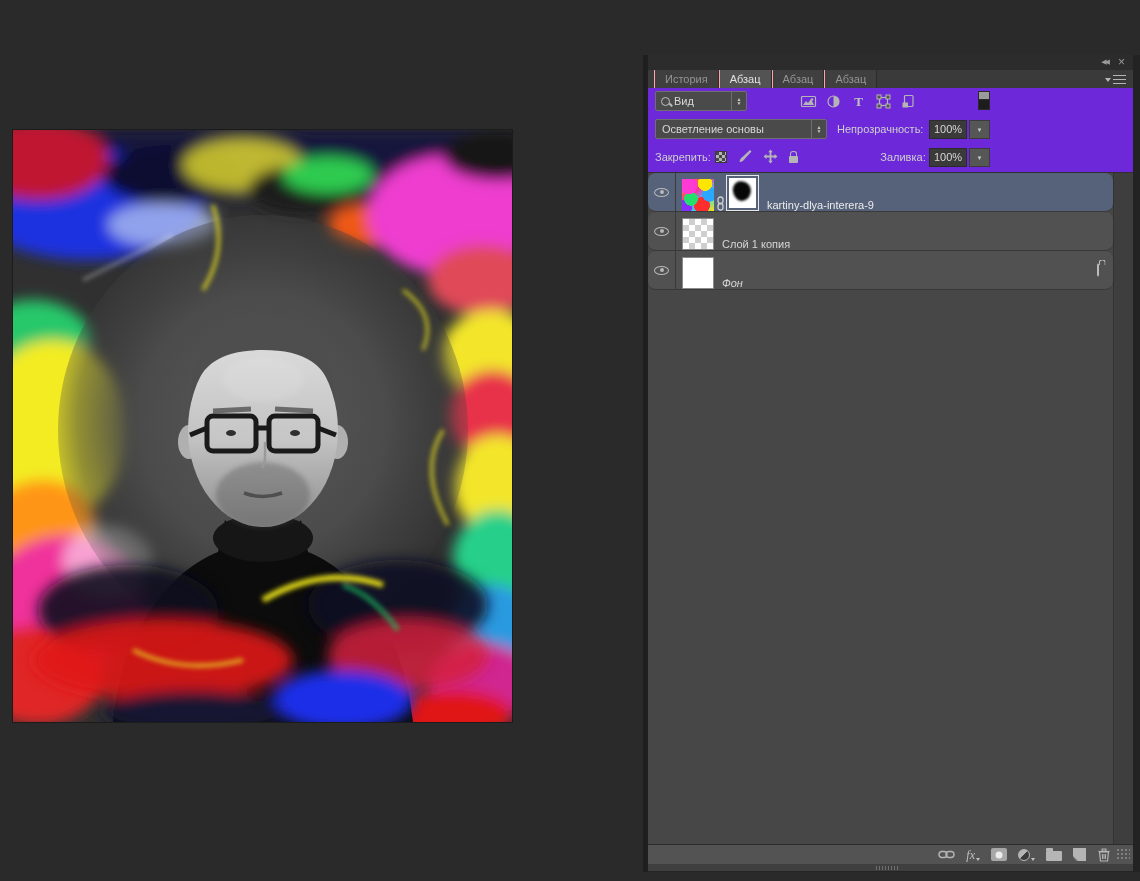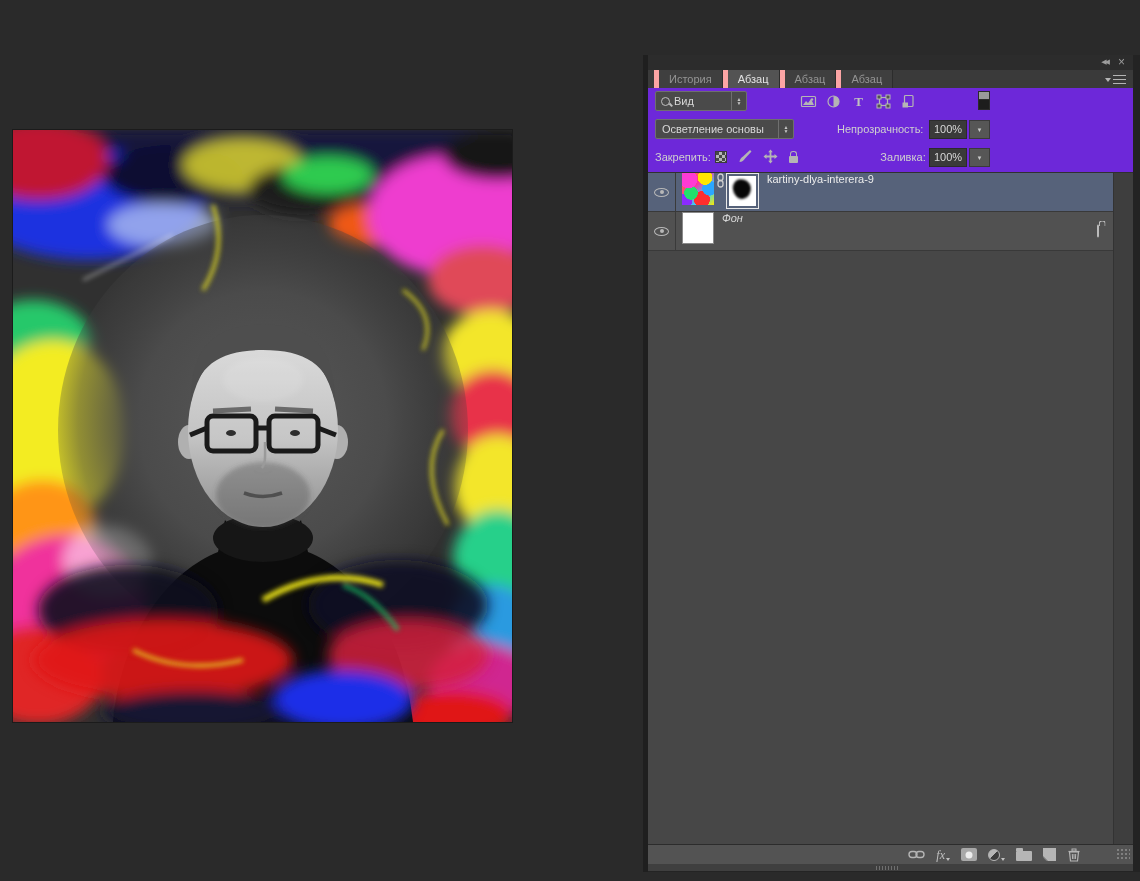--- a/index.html
+++ b/index.html
@@ -23,36 +23,36 @@
   .panel { position:absolute; left:648px; top:55px; width:485px; height:817px; font-size:11px; }
   .panel-shadow { position:absolute; left:643px; top:55px; width:5px; height:817px; background:#1f1f1f; }
   .panel-rightstrip { position:absolute; left:1133px; top:55px; width:7px; height:817px; background:#232323; }
 
   .p-topbar { position:absolute; left:0; top:0; width:100%; height:15px; background:#2c2c2c; }
   .tb-collapse { position:absolute; right:25px; top:3px; font-size:7px; color:#9b9b9b; letter-spacing:-2px; cursor:default; }
   .tb-close { position:absolute; right:8px; top:0; font-size:12px; color:#9b9b9b; line-height:15px; }
 
   .p-tabs { position:absolute; left:0; top:15px; width:100%; height:18px; background:#3a3a3a; display:flex; padding-left:6px; }
   .tab { height:19px; line-height:18px; padding:0 10px; background:#3f3f3f; color:#949494;
-         border-right:1px solid #2c2c2c; border-left:5px solid #fca5a5; font-size:11px; }
+         border-right:1px solid #2c2c2c; border-left:1px solid #fca5a5; font-size:11px; }
   .tab.active { background:#535353; color:#e2e2e2; }
   .panel-menu { position:absolute; right:7px; top:5px; display:flex; align-items:center; gap:2px; }
   .pm-tri { width:0; height:0; border-left:3px solid transparent; border-right:3px solid transparent; border-top:4px solid #b5b5b5; }
   .pm-lines { width:13px; height:9px; background:repeating-linear-gradient(#b5b5b5 0 1px, transparent 1px 4px); }
 
   .p-controls { position:absolute; left:0; top:33px; width:100%; height:85px; background:#6d28d9; border-bottom:1px solid #303030; }
 
   .combo { position:absolute; height:20px; background:#4a4a4a; border:1px solid #6f6f6f; border-radius:2px;
            color:#d8d8d8; display:flex; align-items:center; }
   .combo .stepper { margin-left:auto; width:15px; height:100%; border-left:1px solid #6f6f6f;
                     display:flex; flex-direction:column; align-items:center; justify-content:center; color:#c8c8c8; }
   .combo .stepper span { font-size:5px; line-height:4px; }
   .kind-combo { left:7px; top:3px; width:92px; }
   .kind-combo .lbl { margin-left:4px; }
-  .blend-combo { left:7px; top:31px; width:139px; }
+  .blend-combo { left:7px; top:31px; width:172px; }
   .blend-combo .lbl { margin-left:6px; }
 
   .mag { width:9px; height:9px; border:1.5px solid #c0c0c0; border-radius:50%; position:relative; margin-left:5px; flex:none; }
   .mag::after { content:''; position:absolute; width:4px; height:1.5px; background:#c0c0c0;
                 right:-3.5px; bottom:-1px; transform:rotate(45deg); }
 
   .filter-icons { position:absolute; left:152px; top:6px; display:flex; gap:8px; align-items:center; }
   .ficon { width:17px; height:15px; display:inline-flex; align-items:center; justify-content:center; }
   .ficon-t { font-family:"Liberation Serif", serif; font-size:13px; color:#c0c0c0; font-weight:bold; }
   .filter-toggle { position:absolute; left:330px; top:3px; width:12px; height:19px; border:1px solid #2b2b2b; }
@@ -69,21 +69,21 @@
   .lock-icons { position:absolute; left:67px; top:61px; display:flex; gap:11px; align-items:center; height:16px; }
   .checker { width:12px; height:12px; background:repeating-conic-gradient(#b5b5b5 0 25%, #474747 0 50%) 0 0/6px 6px; border:1px solid #3a3a3a; }
   .padlock { width:9px; height:7px; background:#b5b5b5; border-radius:1px; position:relative; margin-top:5px; }
   .padlock::before { content:''; position:absolute; left:1px; top:-5px; width:5px; height:5px;
                      border:1.5px solid #b5b5b5; border-bottom:none; border-radius:3px 3px 0 0; }
 
   
   .p-list { position:absolute; left:0; top:118px; width:485px; height:671px; background:#474747; }
   .scroll-track { position:absolute; right:0; top:0; width:20px; height:100%; background:#3e3e3e; border-left:1px solid #333; }
   .rows { position:absolute; left:0; top:0; width:465px; }
-  .layer-row { height:39px; background:#515151; border-bottom:1px solid #393939; display:flex; align-items:flex-start; position:relative; }
+  .layer-row { height:39px; background:#515151; border-bottom:1px solid #393939; display:flex; align-items:flex-end; position:relative;border-radius:8px; }
   .layer-row.selected { background:#56627a; }
   .eye-cell { width:28px; height:100%; border-right:1px solid #3a3a3a; display:grid; place-items:center; flex:none; }
   .eye { width:15px; height:9px; border:1.5px solid #b8b8b8; border-radius:50%; position:relative; }
   .eye::after { content:''; position:absolute; left:50%; top:50%; transform:translate(-50%,-50%);
                 width:4px; height:4px; background:#b8b8b8; border-radius:50%; }
   .thumb { width:32px; height:32px; flex:none; margin-left:6px; }
   .thumb-color { background:
       radial-gradient(circle at 20% 20%, #ff3bd4 0 24%, transparent 25%),
       radial-gradient(circle at 72% 14%, #ffe600 0 20%, transparent 21%),
       radial-gradient(circle at 86% 48%, #2ba7ff 0 22%, transparent 23%),
@@ -109,21 +109,21 @@
   .layer-name { margin-left:8px; color:#d6d6d6; white-space:nowrap; }
   .layer-row.selected .layer-name { color:#ececec; }
   .layer-name.italic { font-style:italic; }
   .row-lock { position:absolute; right:14px; top:13px; transform:scale(.95); }
   .row-lock .padlock { background:transparent; border:1.2px solid #c5c5c5; width:10px; height:8px; margin-top:4px; }
   .row-lock .padlock::before { border-color:#c5c5c5; }
 
   
   .p-footer { position:absolute; left:0; top:789px; width:485px; height:20px; background:#535353;
               border-top:1px solid #2c2c2c; display:flex; justify-content:flex-end; align-items:center;
-              gap:11px; padding-right:52px; }
+              gap:11px; padding-right:22px; }
   .fi { display:inline-flex; align-items:flex-end; }
   .fx-label { font-family:"Liberation Serif", serif; font-style:italic; font-size:12px; color:#c0c0c0; line-height:12px; }
   .mini-tri { width:0; height:0; border-left:2.5px solid transparent; border-right:2.5px solid transparent;
               border-top:3.5px solid #c0c0c0; margin-left:1px; margin-bottom:0; }
   .mask-ico { width:16px; height:13px; background:#a8a8a8; border-radius:2px; position:relative; }
   .mask-ico::after { content:''; position:absolute; left:50%; top:50%; transform:translate(-50%,-50%);
                      width:7px; height:7px; background:#ededed; border-radius:50%; }
   .adj-ico { width:12px; height:12px; border-radius:50%; border:1px solid #b5b5b5;
              background:linear-gradient(135deg,#b5b5b5 50%, #3c3c3c 50%); }
   .folder-ico { width:16px; height:10px; background:#b5b5b5; border-radius:1px; position:relative; margin-top:3px; }
@@ -356,20 +356,27 @@
             </svg>
         </span>
         <span class="mask-wrap">
           <span class="thumb-mask" style="display:block">
             <span class="mask-blob"></span>
           </span>
         </span>
         <span class="layer-name">kartiny-dlya-interera-9</span>
       </div>
 
+      <div class="layer-row">
+        <span class="eye-cell">
+            <span class="eye"></span>
+          </span>
+        <span class="thumb thumb-checker"></span>
+        <span class="layer-name">Слой 1 копия</span>
+      </div>
 
 
       <div class="layer-row">
         <span class="eye-cell">
             <span class="eye"></span>
           </span>
         <span class="thumb thumb-white"></span>
         <span class="layer-name italic">Фон</span>
         <span class="row-lock"><span class="padlock"></span></span>
       </div>

